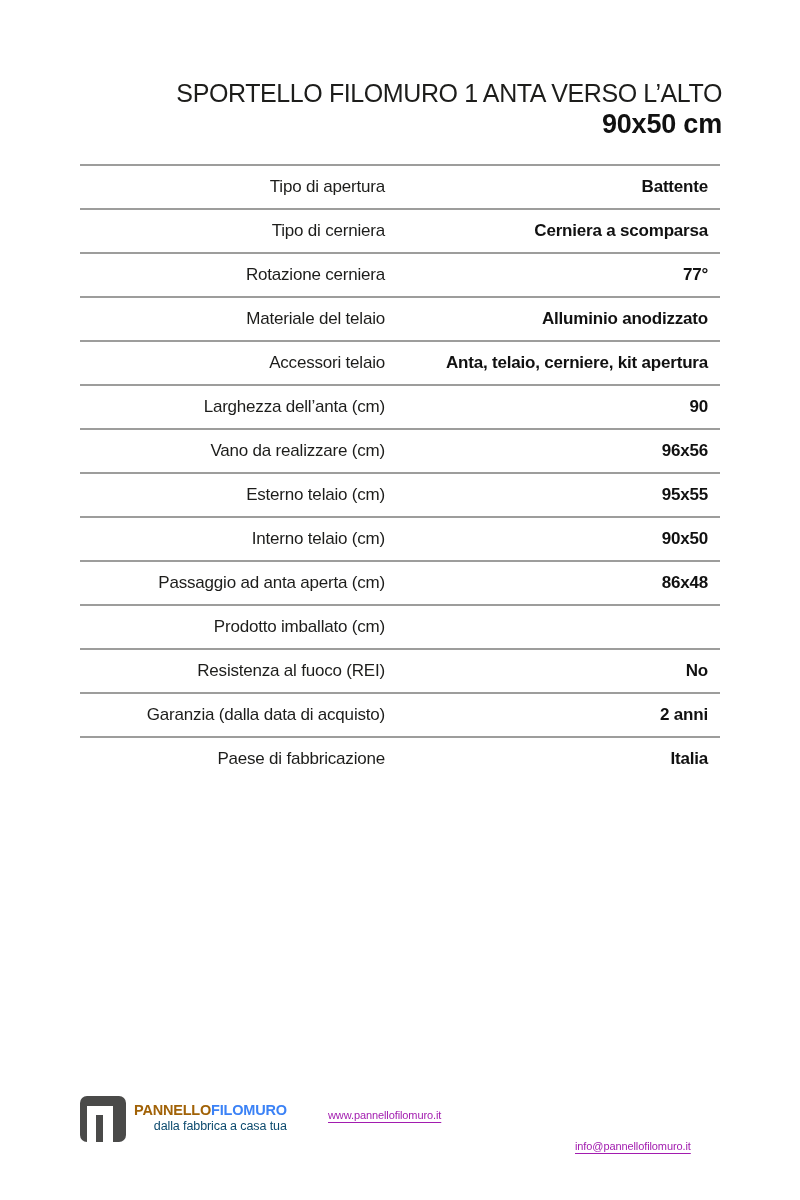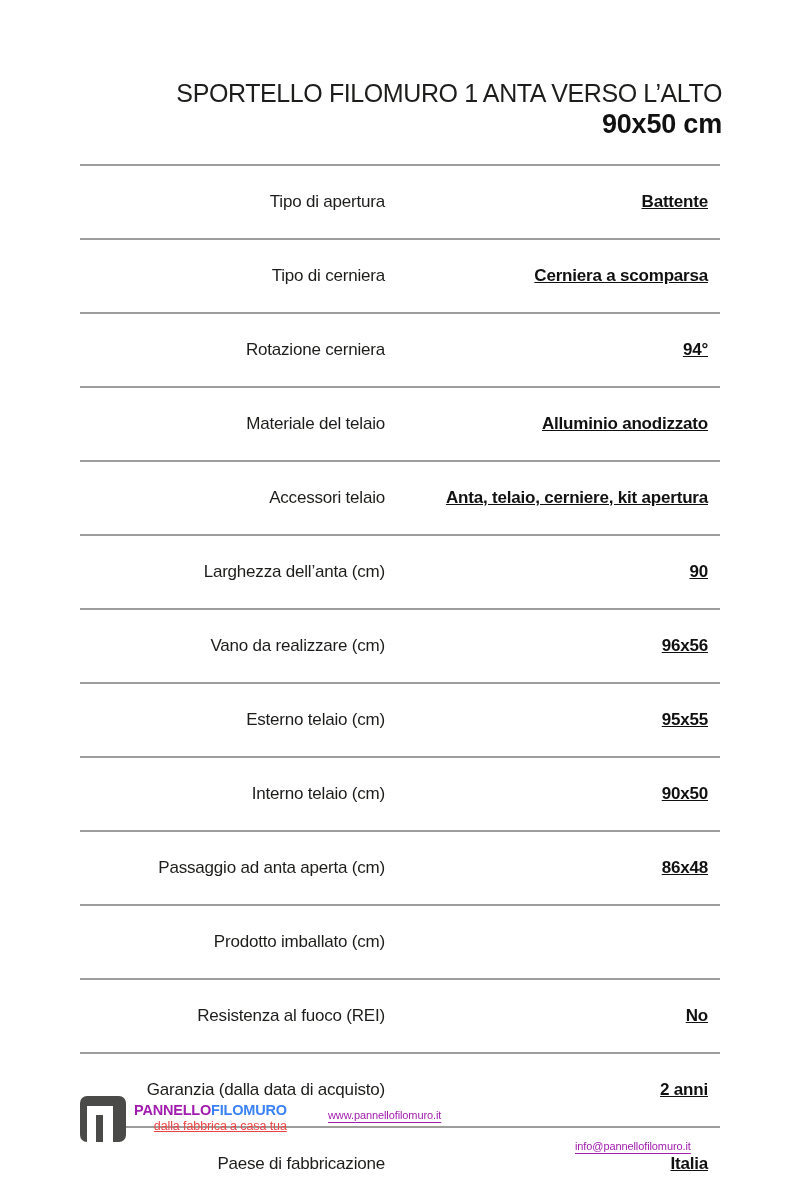--- a/index.html
+++ b/index.html
@@ -21,45 +21,44 @@
   }
   .subtitle {
     font-size: 27px; font-weight: 700; line-height: 30px;
     letter-spacing: -0.2px; color: #111;
   }
 
   
   .spec-table { position: absolute; left: 80px; top: 164px; width: 640px; }
   .spec-row {
     display: flex; align-items: center;
-    height: 74px;
+    height: 44px;
     border-top: 2px solid #9d9d9c;
     padding: 0 12px;
   }
   .spec-label {
     flex: 0 0 293px;
     font-size: 17px; font-weight: 400; color: #1d1d1b;
     letter-spacing: -0.2px;
   }
   .spec-value {
     flex: 1 1 auto;
     font-size: 17px; font-weight: 700; color: #111;
     letter-spacing: -0.2px;
-    text-decoration: underline;
   }
 
   
   .footer { position: absolute; left: 80px; top: 1096px; width: 660px; height: 52px; }
   .brand { position: absolute; left: 0; top: 0; display: flex; align-items: flex-start; }
   .brand-logo { width: 46px; height: 46px; display: block; }
   .brand-text { margin-left: 8px; padding-top: 6px; }
   .brand-name { font-size: 14.5px; letter-spacing: -0.2px; line-height: 17px; white-space: nowrap; }
-  .brand-name .bold { font-weight: 700; color: #a21caf; }
+  .brand-name .bold { font-weight: 700; color: #a16207; }
   .brand-name .light { font-weight: 700; color: #3b82f6; }
-  .brand-tagline { font-size: 12.5px; color: #ef4444; line-height: 15px; letter-spacing: -0.1px; text-decoration: underline; }
+  .brand-tagline { font-size: 12.5px; color: #0c4a6e; line-height: 15px; letter-spacing: -0.1px; }
 
   .footer-link {
     position: absolute; top: 13px;
     font-size: 11px; color: #a21caf;
     text-decoration: underline; text-underline-offset: 3px;
     letter-spacing: -0.1px; cursor: pointer;
   }
   .link-website { left: 248px; }
   .link-email { left: 495px; margin-top: 31px; }
 </style>
@@ -79,21 +78,21 @@
       <div class="spec-value">Battente</div>
     </div>
 
     <div class="spec-row">
       <div class="spec-label">Tipo di cerniera</div>
       <div class="spec-value">Cerniera a scomparsa</div>
     </div>
 
     <div class="spec-row">
       <div class="spec-label">Rotazione cerniera</div>
-      <div class="spec-value">94°</div>
+      <div class="spec-value">77°</div>
     </div>
 
     <div class="spec-row">
       <div class="spec-label">Materiale del telaio</div>
       <div class="spec-value">Alluminio anodizzato</div>
     </div>
 
     <div class="spec-row">
       <div class="spec-label">Accessori telaio</div>
       <div class="spec-value">Anta, telaio, cerniere, kit apertura</div>

